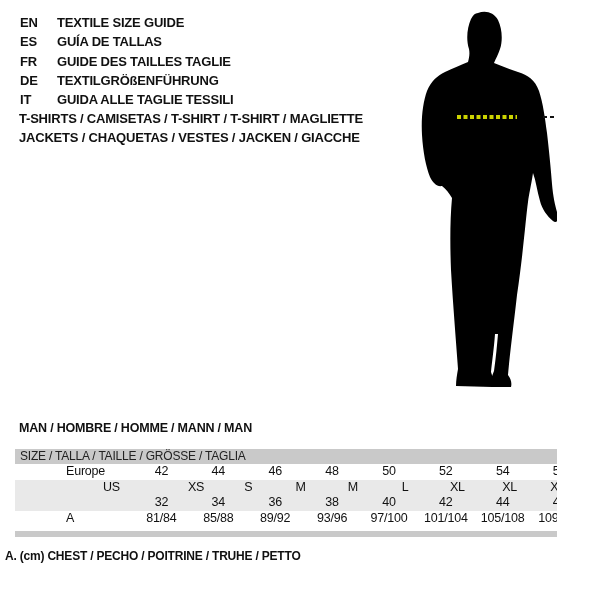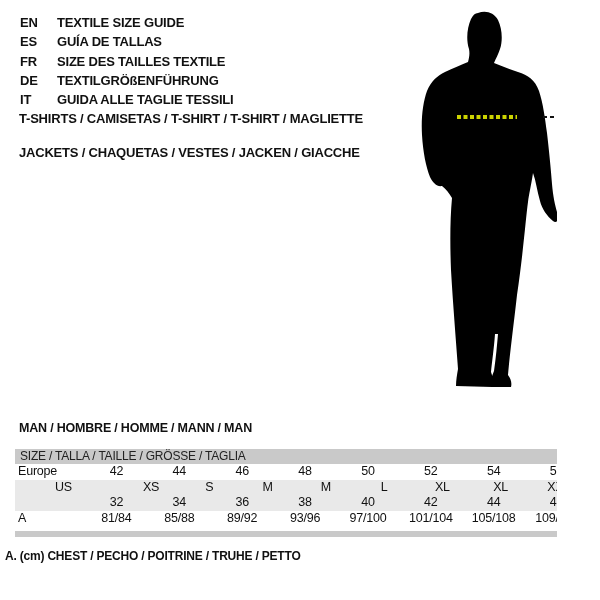--- a/index.html
+++ b/index.html
@@ -11,37 +11,37 @@
   }
 
   
   .lang-list { position: absolute; left: 20px; top: 13px; }
   .lang-row { display: flex; line-height: 19.3px; font-size: 13px; font-weight: bold; letter-spacing: -0.2px; }
   .lang-code { width: 37px; }
 
   
   .cat-line { position: absolute; left: 19px; font-size: 13px; font-weight: bold; letter-spacing: -0.2px; white-space: nowrap; }
   .cat-line.l1 { top: 111px; }
-  .cat-line.l2 { top: 145px; }
+  .cat-line.l2 { top: 130px; }
 
   
   .figure-wrap { position: absolute; left: 395px; top: 0; width: 205px; height: 410px; }
   .figure-wrap svg { display: block; width: 205px; height: 410px; }
 
   
   .section-title { position: absolute; left: 19px; top: 421px; font-size: 12.5px; font-weight: bold; letter-spacing: -0.2px; }
 
   
   .size-table { position: absolute; left: 15px; top: 449px; width: 573px; font-size: 12.5px; letter-spacing: -0.2px; }
   .size-table-header {
     height: 15px; line-height: 15px; padding-left: 5px;
     font-size: 12px; color: #222;
   }
   .size-row { display: flex; height: 15.5px; line-height: 15.5px; align-items: center; }
-  .size-row .row-label { width: 70px; padding-left: 3px; text-align: left; }
+  .size-row .row-label { width: 70px; padding-left: 3px; text-align: left; margin-left: 48px; }
   .size-row .cell { flex: 1; text-align: center; }
   .table-bottom-bar { position: absolute; left: 15px; top: 531px; width: 573px; height: 6px; }
 
   
   .footnote { position: absolute; left: 5px; top: 549px; font-size: 12px; font-weight: bold; letter-spacing: -0.2px; }
 </style>
 </head>
 <body>
 
 <div class="canvas">
@@ -50,21 +50,21 @@
     <div class="lang-row">
       <span class="lang-code">EN</span>
       <span class="lang-label">TEXTILE SIZE GUIDE</span>
     </div>
     <div class="lang-row">
       <span class="lang-code">ES</span>
       <span class="lang-label">GUÍA DE TALLAS</span>
     </div>
     <div class="lang-row">
       <span class="lang-code">FR</span>
-      <span class="lang-label">SIZE DES TAILLES TEXTILE</span>
+      <span class="lang-label">GUIDE DES TAILLES TAGLIE</span>
     </div>
     <div class="lang-row">
       <span class="lang-code">DE</span>
       <span class="lang-label">TEXTILGRÖßENFÜHRUNG</span>
     </div>
     <div class="lang-row">
       <span class="lang-code">IT</span>
       <span class="lang-label">GUIDA ALLE TAGLIE TESSILI</span>
     </div>
   </div>

